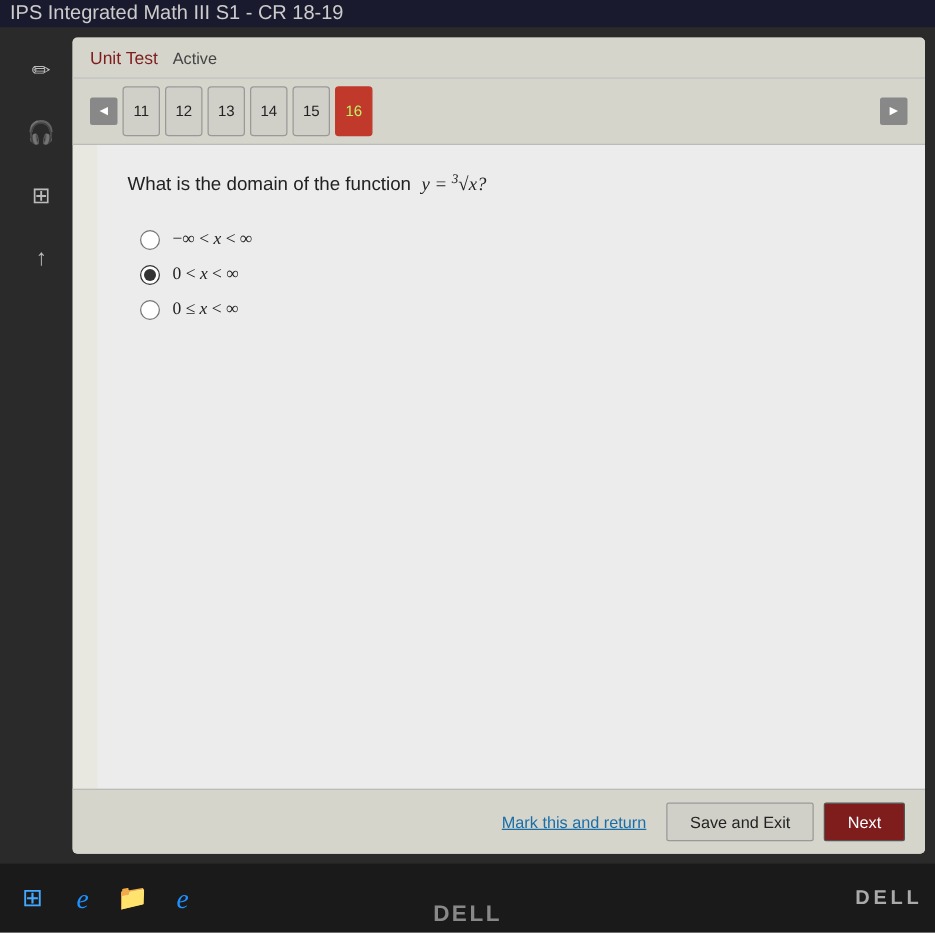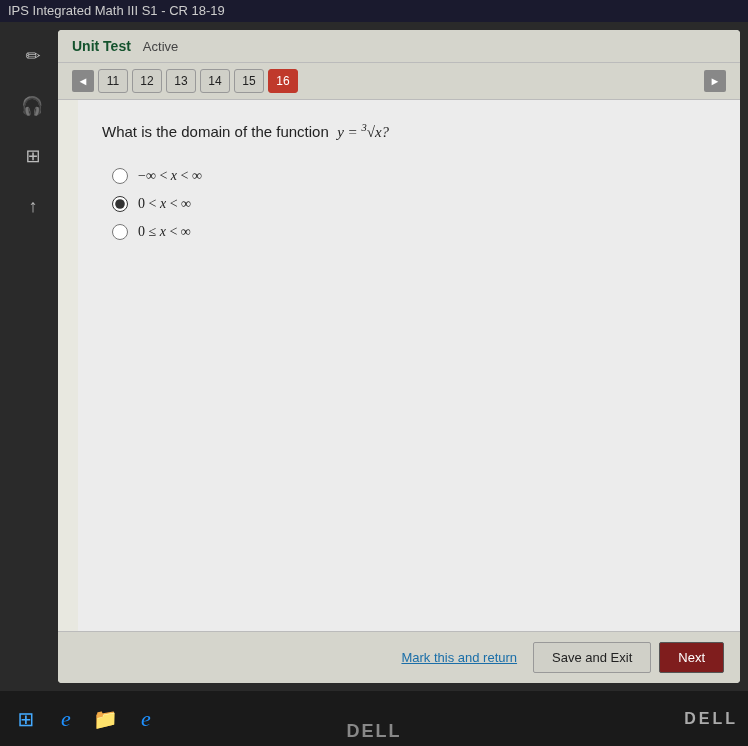--- a/index.html
+++ b/index.html
@@ -9,25 +9,25 @@
       width: 748px;
       height: 746px;
       overflow: hidden;
       position: relative;
     }
 
     
     .top-bar {
       background: #1a1a2e;
       color: #ccc;
-      font-size: 13px;
+      font-size: 16px;
       padding: 3px 8px;
       height: 22px;
       display: flex;
-      align-items: flex-start;
+      align-items: center;
     }
 
     
     .main-wrapper {
       display: flex;
       height: calc(746px - 22px - 55px);
       background: #2a2a2a;
       padding: 8px;
     }
 
@@ -67,23 +67,23 @@
     .content-header {
       background: #d5d5cc;
       padding: 8px 14px;
       display: flex;
       align-items: center;
       gap: 12px;
       border-bottom: 1px solid #bbb;
     }
 
     .header-title {
-      font-weight: bold;
+      font-weight: normal;
       font-size: 14px;
-      color: #14532d;
+      color: #7f1d1d;
     }
 
     .header-status {
       font-size: 13px;
       color: #444;
     }
 
     
     .nav-row {
       background: #d5d5cc;
@@ -103,35 +103,35 @@
       cursor: pointer;
       display: flex;
       align-items: center;
       justify-content: center;
       font-size: 11px;
       border-radius: 2px;
     }
 
     .nav-btn {
       width: 30px;
-      height: 24px;
+      height: 40px;
       background: #d0d0c8;
       border: 1px solid #999;
       border-radius: 3px;
       cursor: pointer;
       font-size: 12px;
       color: #222;
       display: flex;
       align-items: center;
       justify-content: center;
     }
 
     .nav-btn.active {
       background: #c0392b;
-      color: #ffffff;
+      color: #bef264;
       border-color: #c0392b;
     }
 
     
     .question-area {
       flex: 1;
       padding: 20px 24px;
       overflow-y: auto;
       background: #ececec;
       margin-left: 20px;

